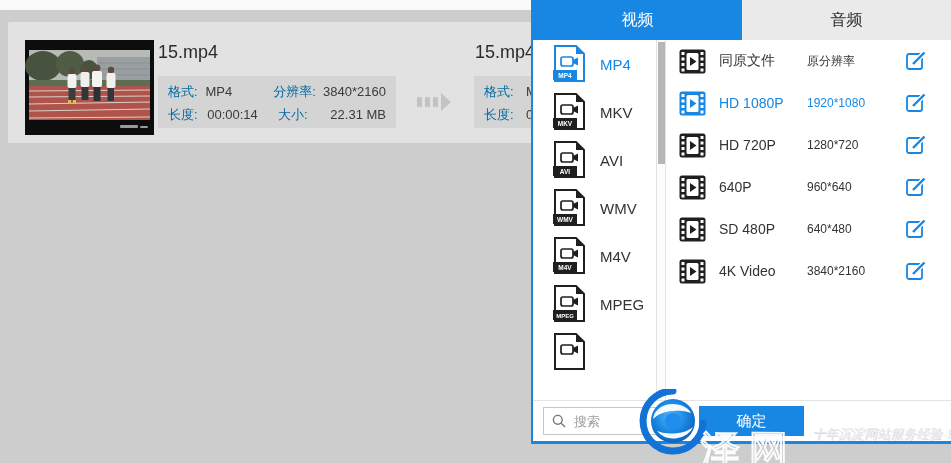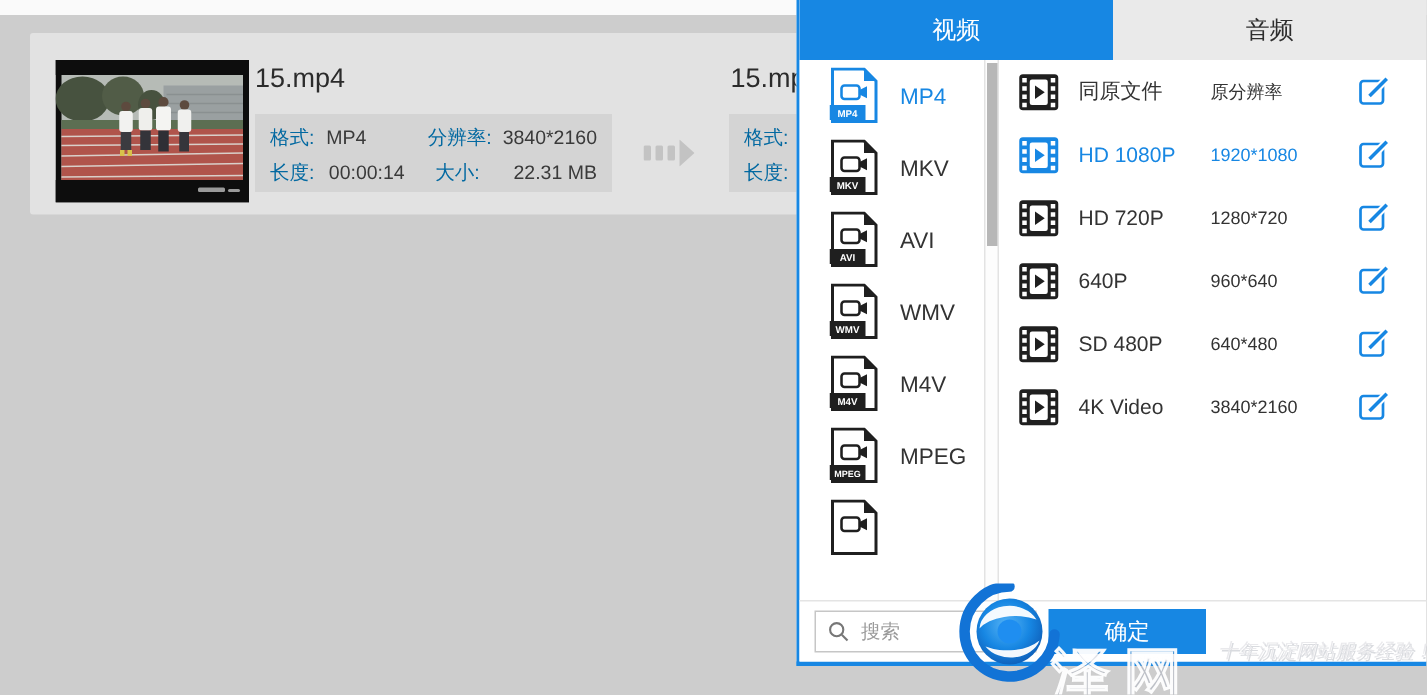--- a/index.html
+++ b/index.html
@@ -4,21 +4,21 @@
 <style>
   html,body{margin:0;padding:0;}
   body{
     width:951px;height:463px;position:relative;overflow:hidden;
     background:#cdcdcd;font-family:"Liberation Sans",sans-serif;
     -webkit-font-smoothing:antialiased;
   }
   .top-strip{position:absolute;left:0;top:0;width:951px;height:10px;background:#fafafa;}
 
   
-  .file-card{position:absolute;left:20px;top:22px;width:927px;height:121px;background:#e2e2e2;border-radius:2px;}
+  .file-card{position:absolute;left:8px;top:22px;width:927px;height:121px;background:#e2e2e2;border-radius:2px;}
   .thumb{position:absolute;left:17px;top:18px;width:129px;height:95px;display:block;}
   .file-title{position:absolute;left:150px;top:20px;font-size:18px;color:#2b2b2b;}
   .info-box{position:absolute;top:54px;width:238px;height:52px;background:#d4d4d4;font-size:13px;box-sizing:border-box;padding:4px 10px 0 10px;}
   .info-box.src{left:150px;}
   .info-box.tgt{left:466px;}
   .info-row{display:flex;height:23px;align-items:center;white-space:nowrap;}
   .lbl{color:#0369a1;}
   .val{color:#3a3a3a;}
   .info-row .c1l{width:42px;}
   .info-row .c1v{width:76px;}
@@ -44,21 +44,21 @@
   .vscroll .thumb-bar{position:absolute;left:1px;top:2px;width:7px;height:122px;background:#b7b7b7;}
   .q-col{flex:1;background:#ffffff;}
   .q-row{height:42px;display:flex;align-items:center;padding-left:13px;box-sizing:border-box;}
   .q-name{margin-left:13px;width:88px;font-size:14px;color:#333;white-space:nowrap;}
   .q-res{width:98px;font-size:12px;color:#333;white-space:nowrap;}
   .q-row.selected .q-name,.q-row.selected .q-res{color:#1787e3;}
   .q-edit{margin-left:auto;margin-right:24px;display:flex;}
 
   .searchbar{position:absolute;left:0;right:0;bottom:0;height:41px;background:#ffffff;border-top:1px solid #e4e4e4;display:flex;align-items:center;padding-left:10px;box-sizing:border-box;}
   .search-box{width:148px;height:28px;border:1px solid #c6c6c6;background:#fff;display:flex;align-items:center;padding-left:8px;box-sizing:border-box;}
-  .search-box input{border:none;outline:none;font-size:13px;color:#555;width:110px;margin-left:6px;background:transparent;font-family:Liberation Mono, monospace;}
+  .search-box input{border:none;outline:none;font-size:13px;color:#555;width:110px;margin-left:6px;background:transparent;font-family:Liberation Sans, sans-serif;}
   .search-box input::placeholder{color:#9a9a9a;}
   .confirm-btn{margin-left:8px;width:105px;height:30px;background:#1787e3;color:#fff;font-size:15px;display:flex;align-items:center;justify-content:center;cursor:pointer;}
 
   
   .wm{position:absolute;z-index:20;pointer-events:none;}
   .wm-logo{left:637px;top:389px;}
   .wm-brand{
     left:701px;top:391px;font-size:39px;font-weight:normal;letter-spacing:9px;
     color:transparent;-webkit-text-stroke:2px rgba(255,255,255,0.95);
     text-shadow:0 0 1px rgba(160,170,190,0.35);

